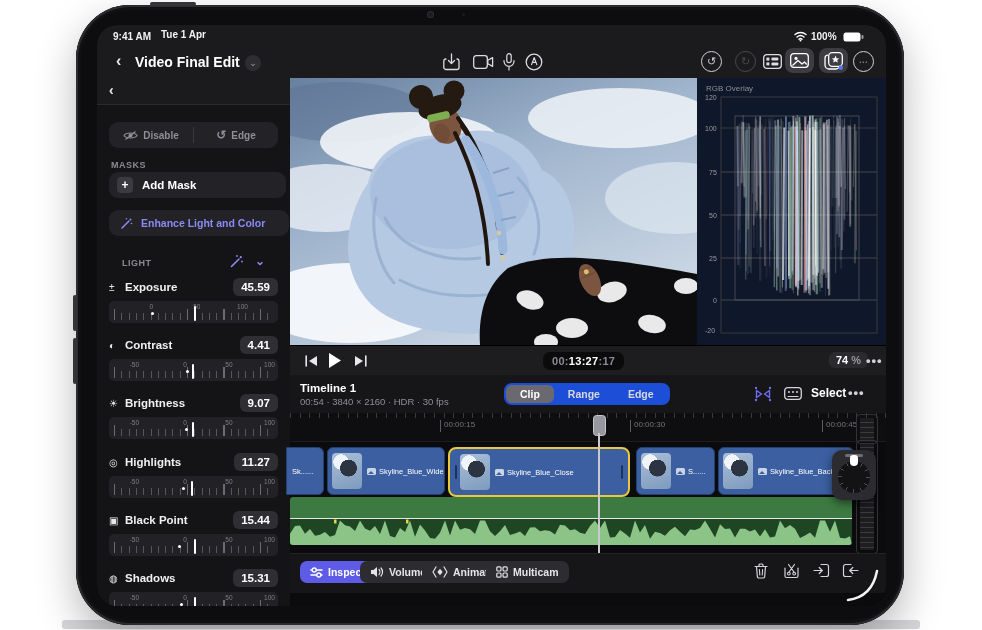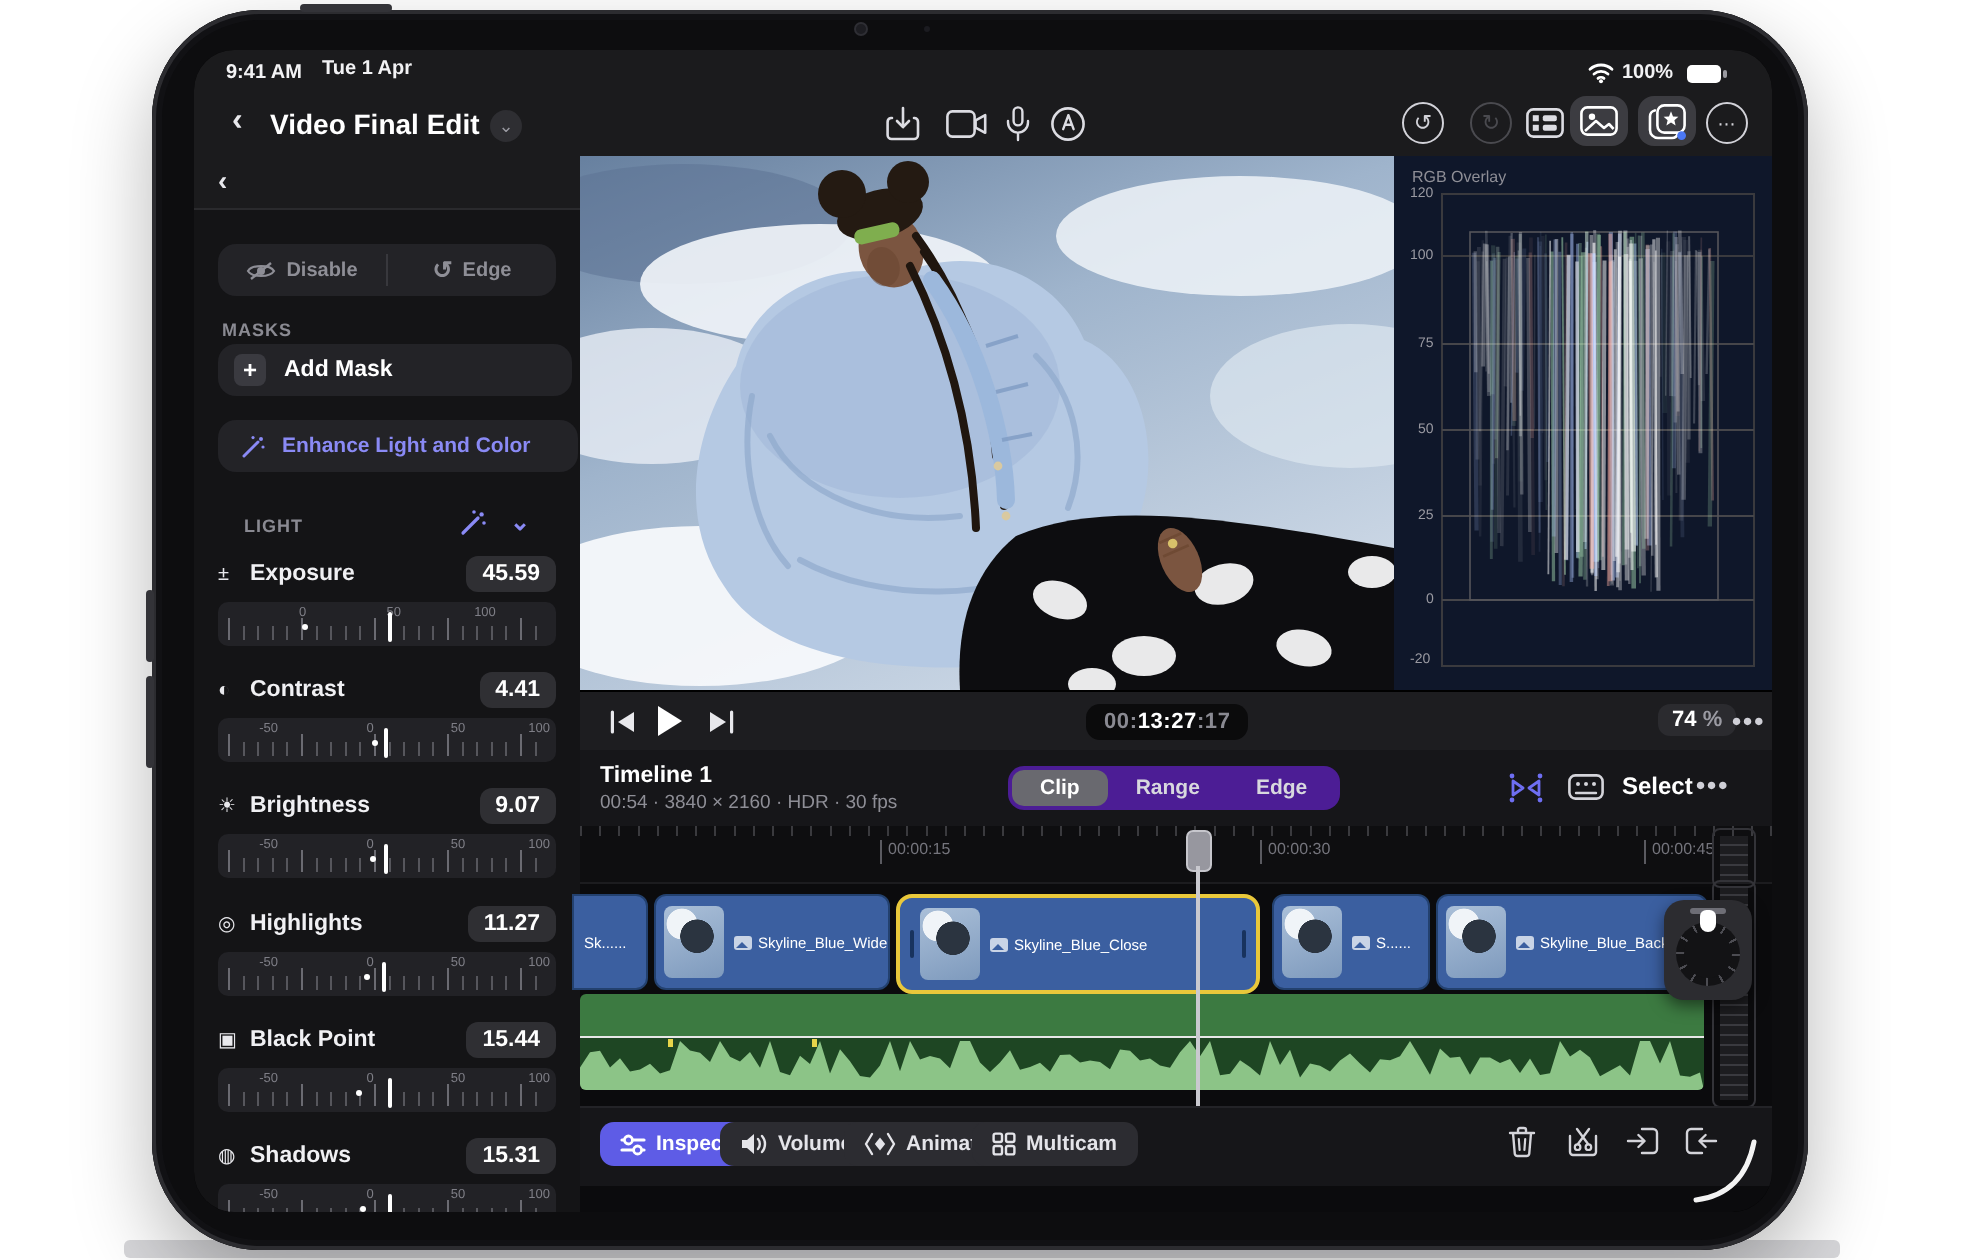--- a/index.html
+++ b/index.html
@@ -53,21 +53,21 @@
   .tc-dim{color:#8a8a92;}
   .tc-main{color:#fff;}
   .zoom-pill{background:#2b2b2f;border-radius:6px;padding:2px 7px;font-size:11px;font-weight:700;color:#fff;}
   .zoom-unit{color:#9a9aa2;font-weight:600;}
   .dots{color:#cfcfd6;font-size:13px;font-weight:700;letter-spacing:1px;}
   
   #timeline{left:193px;top:350px;width:596px;height:231px;background:#0b0b0d;}
   #tl-header{left:0;top:0;width:596px;height:38px;background:#161619;}
   .tl-name{font-size:11.5px;font-weight:700;color:#fff;}
   .tl-info{font-size:9.5px;color:#8e8e96;}
-  .seg3{background:#4c1d95;border-radius:8px;display:flex;padding:2px;}
+  .seg3{background:#1d4ed8;border-radius:8px;display:flex;padding:2px;}
   .seg3 div{padding:3px 14px;font-size:10.5px;font-weight:600;color:#d8d8de;border-radius:6px;}
   .seg3 div.on{background:#69696f;color:#fff;}
   .tl-ruler{left:0;top:38px;width:596px;height:28px;background:#0e0e10;border-bottom:1px solid #1c1c1f;background-image:repeating-linear-gradient(90deg,#3a3a3e 0 1px,transparent 1px 9.6px);background-size:100% 5px;background-repeat:no-repeat;}
   .rl-lab{position:absolute;top:7px;font-size:8px;color:#74747c;border-left:1px solid #5a5a60;padding-left:3px;height:12px;line-height:10px;}
   .clip{position:absolute;top:72px;height:46px;background:#3b5fa0;border:1px solid #23416f;border-radius:6px;display:flex;align-items:center;overflow:hidden;}
   .clip .thumb{flex:0 0 30px;height:36px;margin:0 5px 0 4px;border-radius:4px;background:radial-gradient(circle at 55% 42%,#2b3440 0 31%,rgba(0,0,0,0) 32%),radial-gradient(circle at 30% 25%,#f0f4f8 0 22%,rgba(0,0,0,0) 23%),linear-gradient(160deg,#aabfd8,#7e9abd);}
   .clip .cname{font-size:7.5px;color:#fff;white-space:nowrap;display:flex;align-items:center;gap:3px;}
   .img-ic{display:inline-block;width:9px;height:7px;background:#c9d4e6;border-radius:1.5px;position:relative;}
   .img-ic::after{content:"";position:absolute;left:1px;bottom:1px;border-left:3px solid transparent;border-right:3px solid transparent;border-bottom:3px solid #3b5fa0;}
   .clip.sel{border:2.5px solid #e9c83b;border-radius:8px;}

